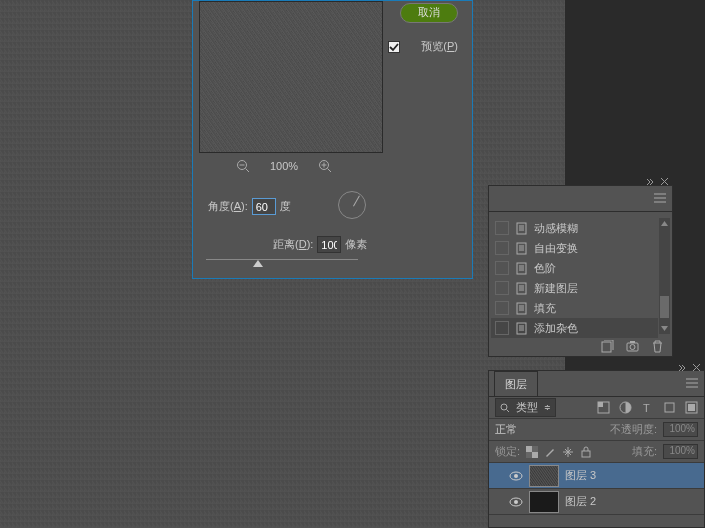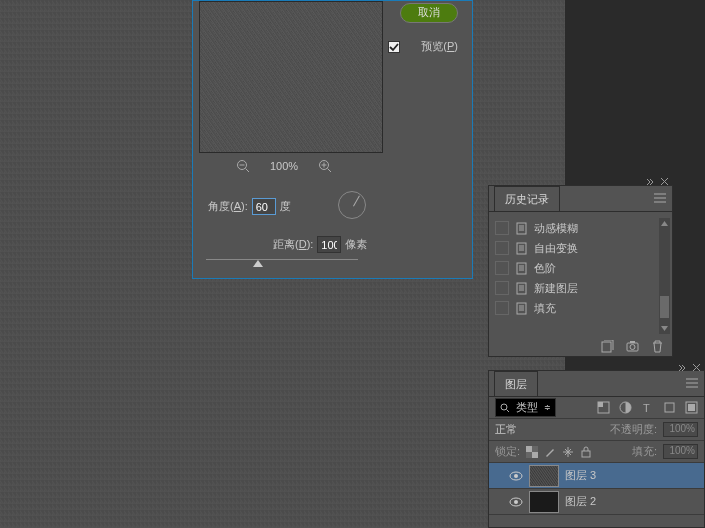--- a/index.html
+++ b/index.html
@@ -36,21 +36,21 @@
 .hist-item .tog{width:14px;height:14px;border:1px solid #666}
 .hist-item.sel{background:#464646}
 .hist-foot{position:absolute;bottom:3px;right:8px;display:flex;gap:12px}
 .hist-foot svg{width:13px;height:13px}
 .scroll-v{position:absolute;right:2px;top:32px;width:11px;bottom:22px;background:#454545}
 .scroll-v .arrow{position:absolute;left:0;width:11px;height:11px;display:flex;align-items:center;justify-content:center}
 .scroll-v .thumb{position:absolute;left:1px;right:1px;top:78px;height:22px;background:#6a6a6a}
 .layers{left:488px;top:370px;width:217px;height:158px}
 .layers .panel-head{top:-11px}
 .lyr-ctrl-row{display:flex;align-items:center;height:22px;padding:0 6px;gap:6px;border-bottom:1px solid #3b3b3b}
-.type-sel{display:flex;align-items:center;gap:6px;background:#000000;padding:1px 4px;border:1px solid #333}
+.type-sel{display:flex;align-items:center;gap:6px;background:#404040;padding:1px 4px;border:1px solid #333}
 .type-sel svg{width:10px;height:10px}
 .ico-row{display:flex;gap:9px;margin-left:auto}
 .ico-row svg{width:13px;height:13px}
 .opa-input{width:35px;height:15px;background:#4a4a4a;border:1px solid #333;color:#888;font-size:10px;text-align:right;padding-right:2px}
 .layer-item{display:flex;align-items:center;height:26px;padding:0 20px;gap:6px;border-bottom:1px solid #3b3b3b}
 .layer-item.sel{background:#486a8f}
 .eye{width:14px;height:14px}
 .thumb-box{width:30px;height:22px;border:1px solid #888;background:#1a1a1a}
 .thumb-box.noisy{background:repeating-linear-gradient(55deg,#383838 0,#555 1px,#3e3e3e 2px)}
 label,span{color:#c8c8c8}
@@ -104,21 +104,20 @@
 <div class="panel history">
   <div class="panel-head">
     <svg viewBox="0 0 9 9">
         <path d="M2 2L5 5L2 8M5 2L8 5L5 8" stroke="#999" fill="none"></path>
       </svg>
     <svg viewBox="0 0 9 9">
         <path d="M1 1L8 8M8 1L1 8" stroke="#999"></path>
       </svg>
   </div>
   <div class="tab-bar">
-    <div class="tab">历史记录</div>
     <svg class="menu-btn" width="14" height="12" viewBox="0 0 14 12">
         <path d="M1 2h12M1 6h12M1 10h12" stroke="#aaa"></path>
       </svg>
   </div>
   <div class="hist-list">
       <div class="hist-item">
         <div class="tog"></div>
         <svg width="13" height="13" viewBox="0 0 13 13">
           <rect x="2" y="1" width="9" height="11" stroke="#aaa" fill="none"></rect>
           <line x1="4" y1="4" x2="9" y2="4" stroke="#aaa"></line>
@@ -159,20 +158,30 @@
       </div>
       <div class="hist-item">
         <div class="tog"></div>
         <svg width="13" height="13" viewBox="0 0 13 13">
           <rect x="2" y="1" width="9" height="11" stroke="#aaa" fill="none"></rect>
           <line x1="4" y1="4" x2="9" y2="4" stroke="#aaa"></line>
           <line x1="4" y1="6" x2="9" y2="6" stroke="#aaa"></line>
           <line x1="4" y1="8" x2="9" y2="8" stroke="#aaa"></line>
         </svg>
         <span>填充</span>
+      </div>
+      <div class="hist-item sel">
+        <div class="tog"></div>
+        <svg width="13" height="13" viewBox="0 0 13 13">
+          <rect x="2" y="1" width="9" height="11" stroke="#aaa" fill="none"></rect>
+          <line x1="4" y1="4" x2="9" y2="4" stroke="#aaa"></line>
+          <line x1="4" y1="6" x2="9" y2="6" stroke="#aaa"></line>
+          <line x1="4" y1="8" x2="9" y2="8" stroke="#aaa"></line>
+        </svg>
+        <span>添加杂色</span>
       </div>
     </div>
   <div class="scroll-v">
     <div class="arrow" style="top:0">
         <svg width="7" height="5" viewBox="0 0 7 5">
           <path d="M0 5L3.5 0L7 5Z" fill="#888"></path>
         </svg>
       </div>
     <div class="thumb"></div>
     <div class="arrow" style="bottom:0">

